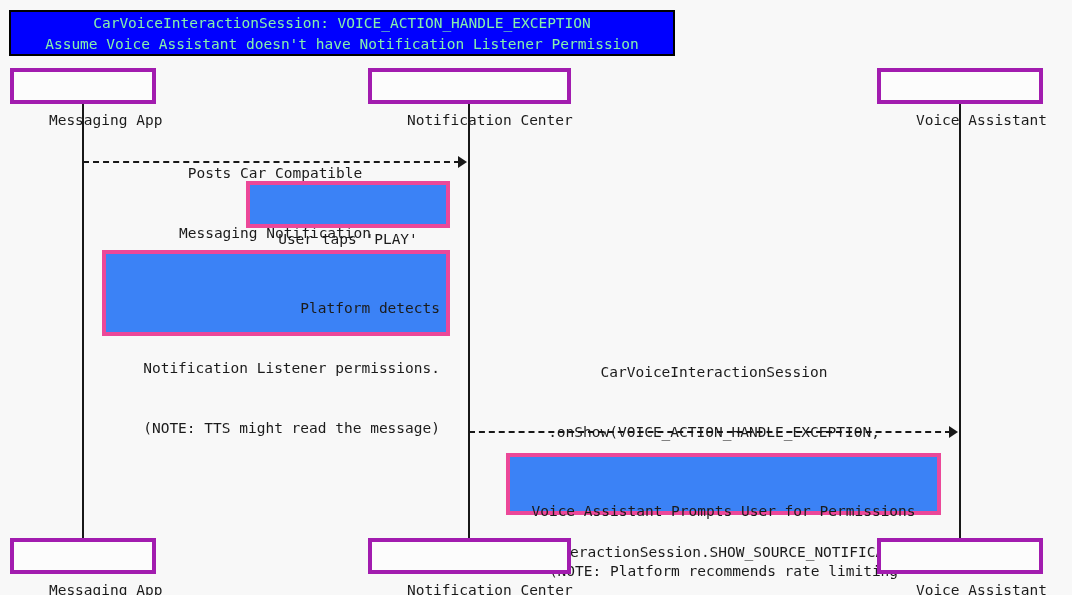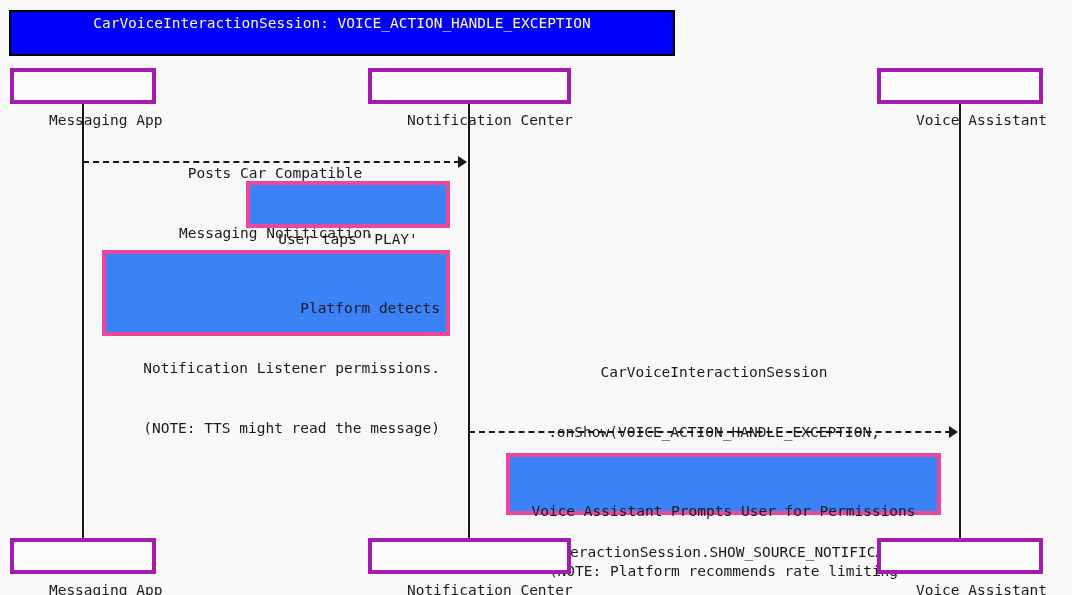--- a/index.html
+++ b/index.html
@@ -22,21 +22,21 @@
   
   .title-box {
     position: absolute;
     left: 9px;
     top: 10px;
     width: 666px;
     height: 46px;
     background: #0000ff;
     border: 2px solid #000000;
     box-sizing: border-box;
-    color: #fef9c3;
+    color: #86efac;
     text-align: center;
     font-size: 14.5px;
     line-height: 21px;
     padding-top: 1px;
     box-sizing: border-box;
   }
   .title-line { white-space: pre; }
 
   
   .participant {
@@ -98,20 +98,21 @@
     border-left: 9px solid #181818;
   }
 </style>
 </head>
 <body>
 
 <div id="diagram">
 
   <div class="title-box">
     <div class="title-line">CarVoiceInteractionSession: VOICE_ACTION_HANDLE_EXCEPTION</div>
+    <div class="title-line">Assume Voice Assistant doesn't have Notification Listener Permission</div>
   </div>
 
   <div class="lifeline" style="left:82px; top:103px; height:435px;"></div>
   <div class="lifeline" style="left:468px; top:103px; height:435px;"></div>
   <div class="lifeline" style="left:959px; top:103px; height:435px;"></div>
 
   <div class="participant" style="left:10px; top:68px; width:146px;">
     <span>Messaging App</span>
   </div>
   <div class="participant" style="left:368px; top:68px; width:203px;">

